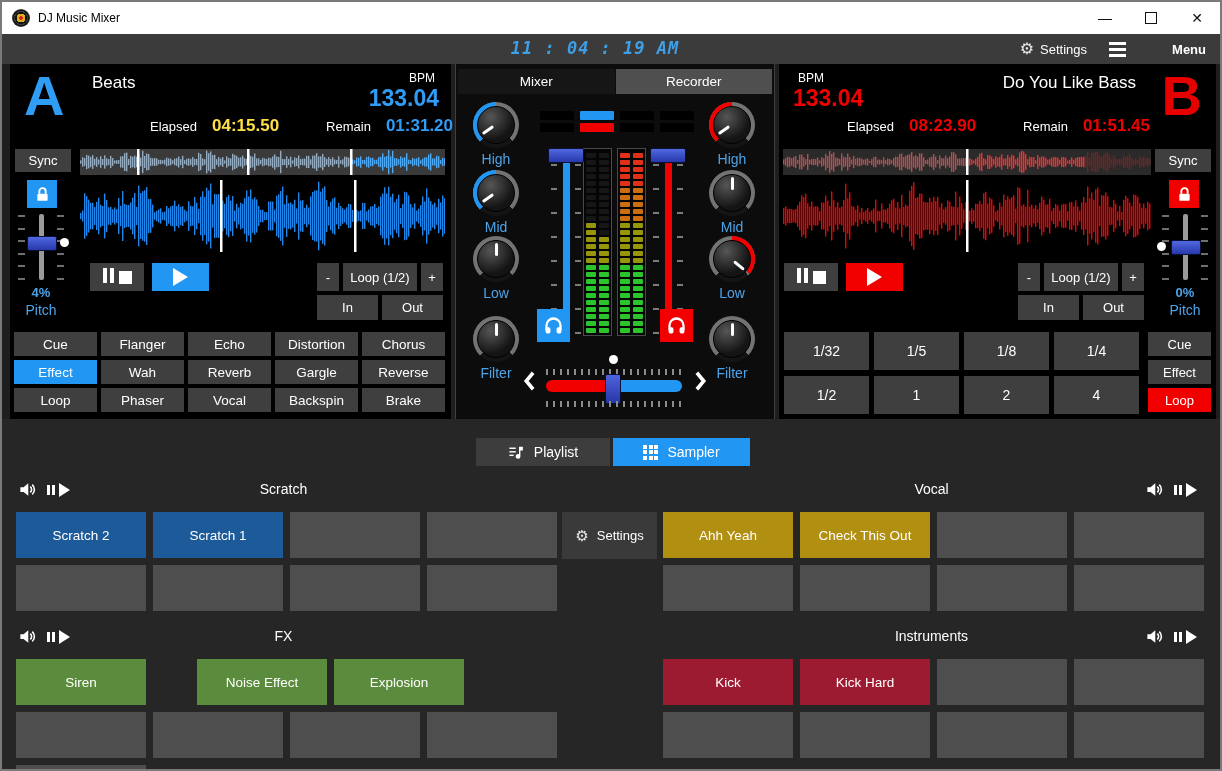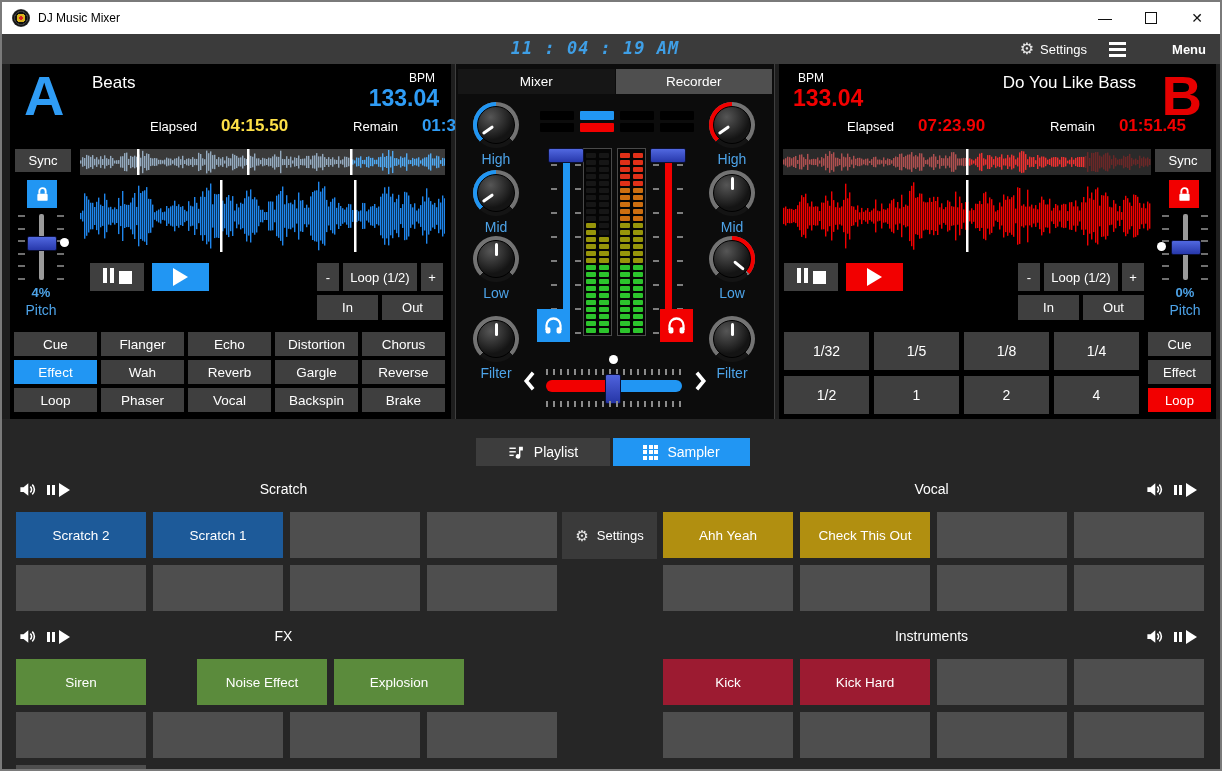--- a/index.html
+++ b/index.html
@@ -28,21 +28,21 @@
   
   .panel{position:absolute;top:62px;height:355px;background:#000;box-sizing:border-box;}
   #deckA{left:8px;width:441px;}
   #deckB{left:777px;width:437px;}
   #mixerP{left:453px;width:320px;background:#0c0c0c;border-left:1px solid #3f3f3f;border-right:1px solid #3f3f3f;}
   .abs{position:absolute;}
   .deck-letter{font-size:56px;font-weight:bold;line-height:1;}
   .track-title{font-size:17px;color:#fff;}
   .bpm-label{font-size:12px;color:#fff;}
   .bpm-value{font-size:23px;font-weight:bold;}
-  .time-row{display:flex;align-items:baseline;gap:24px;}
+  .time-row{display:flex;align-items:baseline;gap:15px;}
   .time-lbl{font-size:13px;color:#fff;}
   .time-val{font-size:17px;font-weight:bold;}
   .gap26{width:17px;}
   .btn{background:#3f3f3f;color:#fff;display:flex;align-items:center;justify-content:center;
        font-size:13px;box-sizing:border-box;cursor:default;}
   .sync-btn{width:56px;height:23px;font-size:13px;}
   .lock-btn{width:30px;height:28px;display:flex;align-items:center;justify-content:center;}
   .pitch-wrap{width:62px;height:66px;}
   .ptrack{position:absolute;left:50%;top:0;bottom:0;width:5px;margin-left:-2.5px;background:#9a9a9a;border-radius:2px;}
   .phandle{position:absolute;left:50%;width:28px;height:13px;margin-left:-14px;
@@ -975,21 +975,21 @@
       </div>
   </div>
 
   <div class="panel" id="deckB">
     <div class="abs deck-letter" style="right:14px;top:4px;color:#e60000">B</div>
     <div class="abs track-title" style="right:80px;top:9px">Do You Like Bass</div>
     <div class="abs bpm-label" style="left:19px;top:7px">BPM</div>
     <div class="abs bpm-value" style="left:14px;top:21px;color:#f20000">133.04</div>
     <div class="abs time-row" style="left:68px;top:52px">
       <span class="time-lbl">Elapsed</span>
-      <span class="time-val" style="color:#f20000">07:23.90</span>
+      <span class="time-val" style="color:#f20000">08:23.90</span>
       <span class="gap26"></span>
       <span class="time-lbl">Remain</span>
       <span class="time-val" style="color:#f20000">01:51.45</span>
     </div>
 
     <div class="abs btn sync-btn" style="right:5px;top:85px">Sync</div>
     <div class="abs lock-btn" style="right:17px;top:116px;background:#f20000">
       <svg width="19" height="19" viewBox="0 0 24 24">
           <path d="M8 11V8a4 4 0 0 1 8 0v3" fill="none" stroke="#fff" stroke-width="2.4"></path>
           <rect x="5.5" y="11" width="13" height="9" rx="1.5" fill="#fff"></rect>

